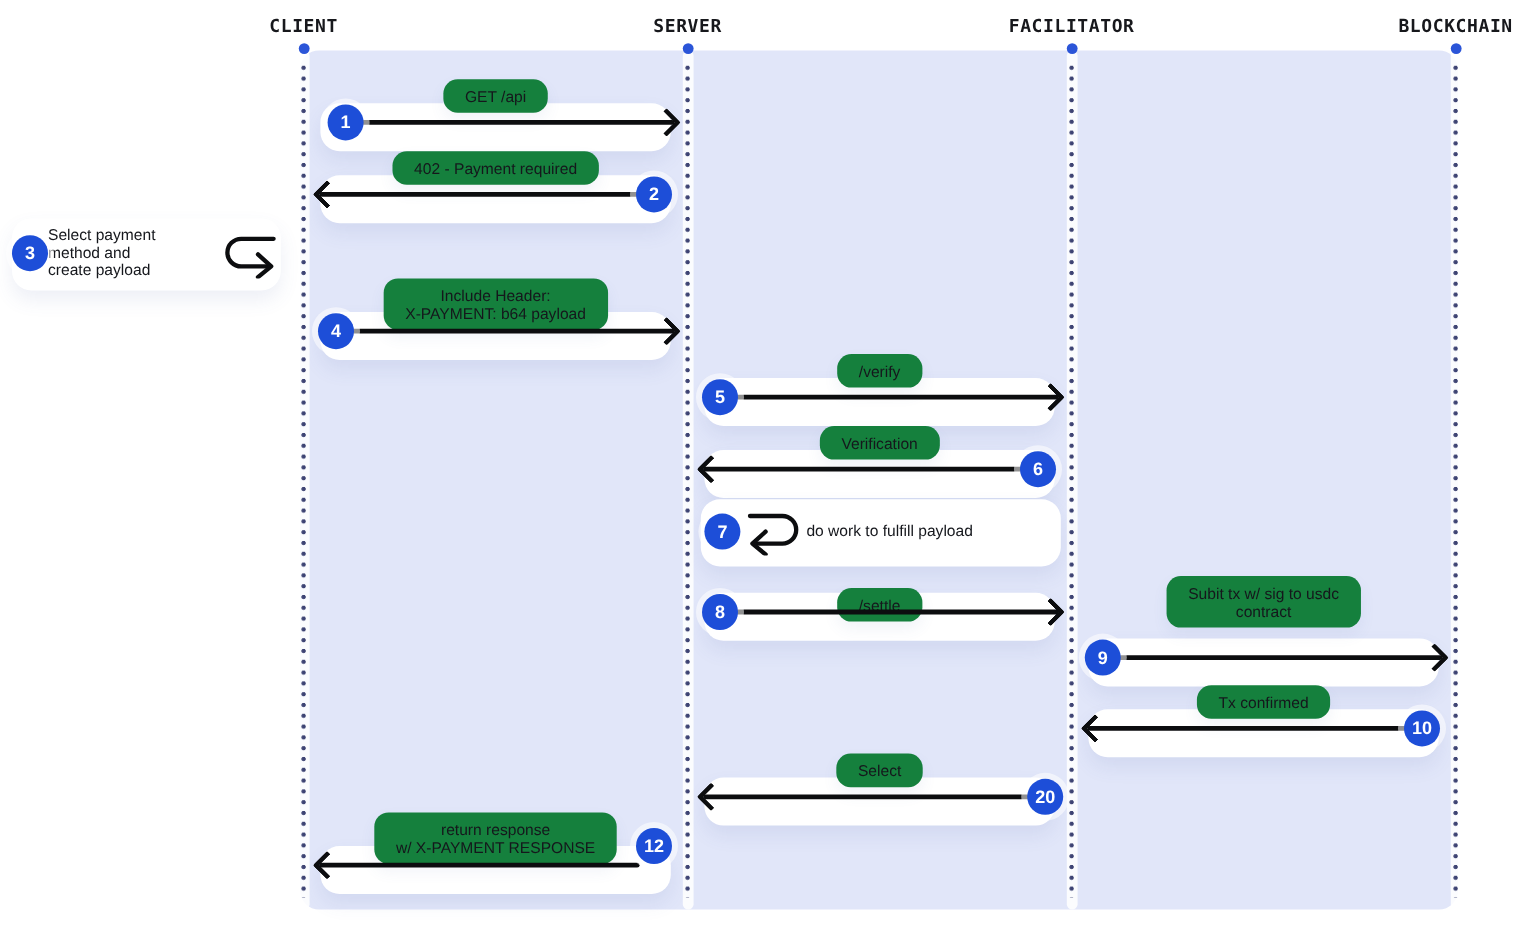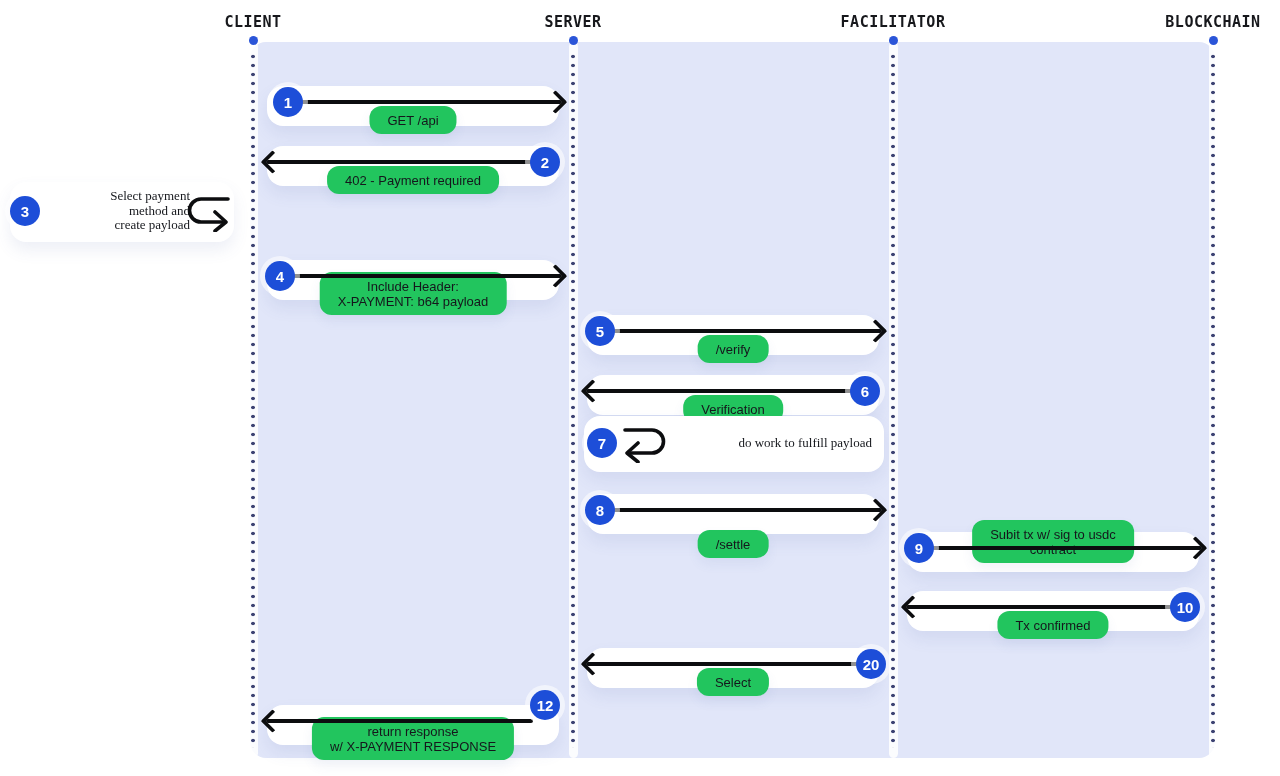--- a/index.html
+++ b/index.html
@@ -11,25 +11,25 @@
   .panel{position:absolute;left:250px;top:42px;width:965px;height:716px;border-radius:16px;
          background:#e1e6f9;}
   .lstrip{position:absolute;top:42px;width:9px;height:716px;background:rgba(255,255,255,.85);
           border-radius:5px;}
   .ldots{position:absolute;top:54px;width:4px;height:694px;
          background-image:radial-gradient(circle at 2px 2.5px,#3d4373 1.5px,transparent 2.1px);
          background-size:4px 9px;background-repeat:repeat-y;}
   .ldot-top{position:absolute;top:36px;width:9px;height:9px;border-radius:50%;background:#2b55d8;}
   .bubble{position:absolute;background:#ffffff;border-radius:16px;
           box-shadow:0 8px 16px rgba(80,100,170,.10);}
-  .chip{position:absolute;transform:translateX(-50%);background:#22c55e;border-radius:12px;
+  .chip{position:absolute;transform:translateX(-50%);background:#15803d;border-radius:12px;
         padding:7px 18px 6px;font-size:13px;line-height:15px;text-align:center;color:#15171c;
-        white-space:pre-line;box-shadow:0 6px 12px rgba(80,100,170,.08);margin-top:40px;}
-  .txt{position:absolute;font-size:13px;line-height:14.5px;text-align:right;color:#15171c;
-       white-space:pre-line;font-family:Liberation Serif, serif;}
+        white-space:pre-line;box-shadow:0 6px 12px rgba(80,100,170,.08);}
+  .txt{position:absolute;font-size:13px;line-height:14.5px;text-align:left;color:#15171c;
+       white-space:pre-line;}
   .arrow{position:absolute;height:4px;background:#0c0d0f;border-radius:2px;}
   .arrow .head{position:absolute;width:13px;height:13px;border-top:4px solid #0c0d0f;
                border-right:4px solid #0c0d0f;border-radius:2px;top:50%;}
   .arrow .head.r{right:-2px;transform:translateY(-50%) rotate(45deg);}
   .arrow .head.l{left:-2px;transform:translateY(-50%) rotate(-135deg);}
   .badge{position:absolute;width:30px;height:30px;border-radius:50%;background:#1d4ed8;
          color:#ffffff;font-size:15px;font-weight:700;display:flex;align-items:center;
          justify-content:center;box-shadow:0 0 0 5px rgba(255,255,255,.55);z-index:4;}
   .loop{position:absolute;}
   .loop svg path{stroke:#0c0d0f;stroke-width:3.6;fill:none;stroke-linecap:round;stroke-linejoin:round;}

